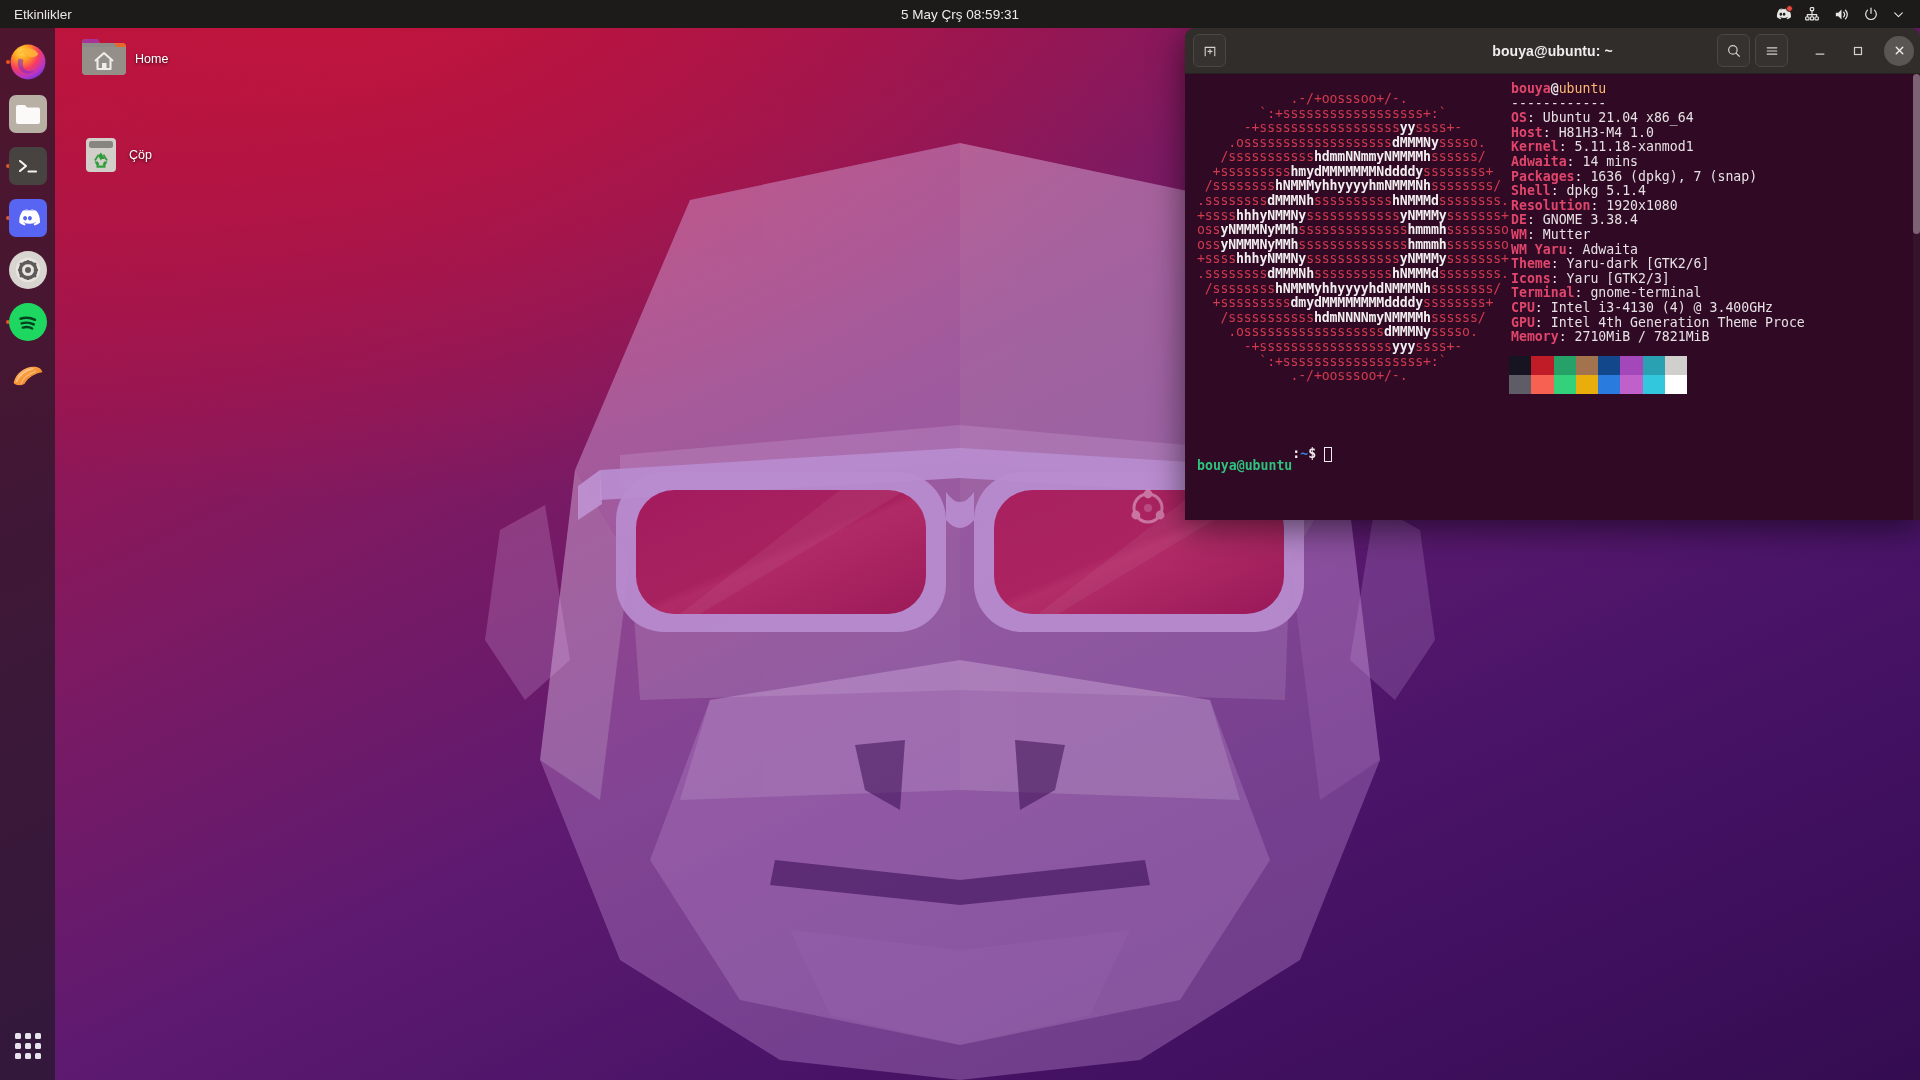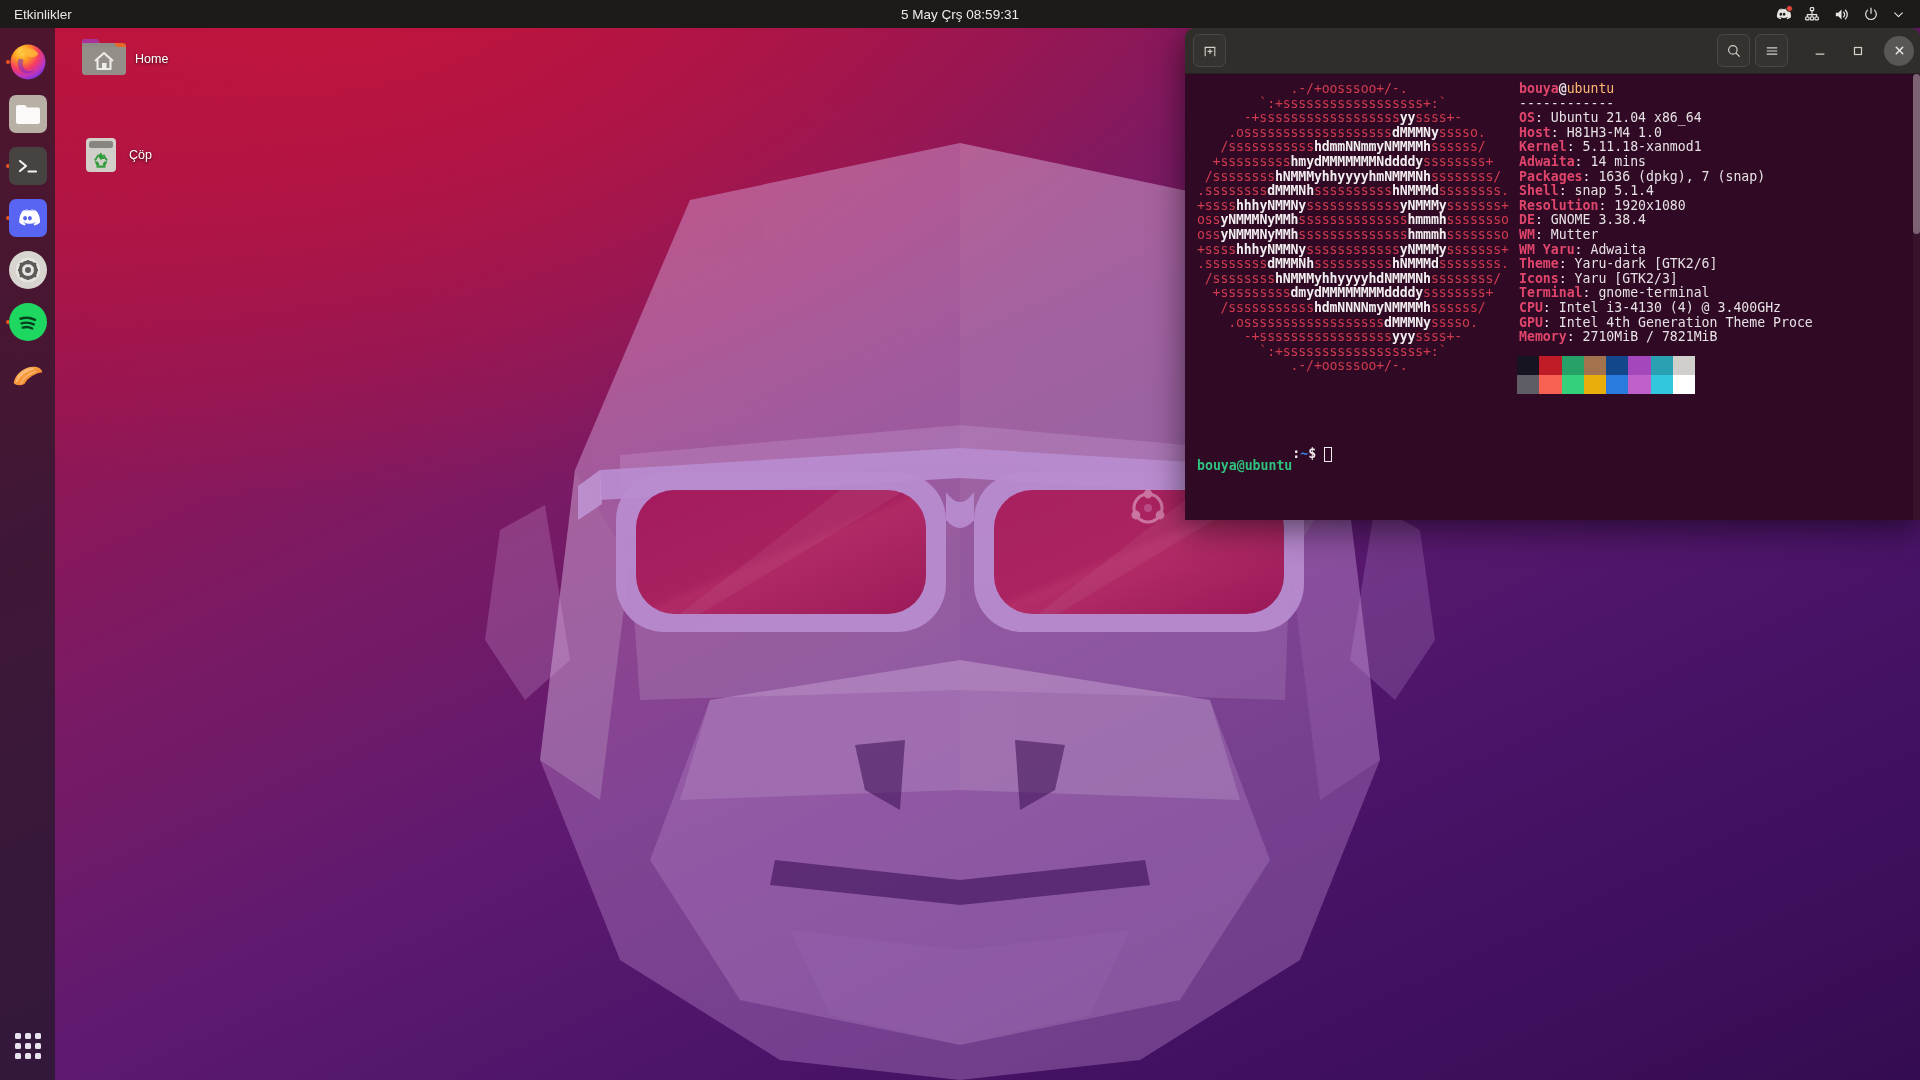--- a/index.html
+++ b/index.html
@@ -125,21 +125,21 @@
     padding:8px 0 0 12px; overflow:hidden;
   }
   #term-scroll {
     position:absolute; right:0; top:0; width:7px; height:100%;
     background:rgba(255,255,255,.035);
   }
   #term-scroll .thumb {
     position:absolute; left:0; top:0; width:7px; height:160px;
     background:rgba(220,210,215,.42); border-radius:4px;
   }
-  #neofetch { display:flex; gap:8px; }
+  #neofetch { display:flex; gap:0;align-items:center; }
   #ascii { white-space:pre; flex:0 0 312px; letter-spacing:-0.15px; }
   #info  { white-space:pre; padding-left:2px; }
   .k { color:#e0456c; font-weight:bold; }
   .v { color:#e6e1e4; }
   .dash { color:#e6e1e4; }
   .u-user { color:#e0456c; font-weight:bold; }
   .u-at   { color:#e6e1e4; font-weight:bold; }
   .u-host { color:#fdba74; font-weight:normal; }
   .ar { color:#cf3a4f; }
   .aw { color:#f2eef0; font-weight:bold; }
@@ -444,20 +444,21 @@
 <div id="terminal">
 
   <div id="term-titlebar">
     <div class="tb-btn framed">
       <svg width="16" height="16" viewBox="0 0 20 20" fill="none" stroke="#d3cfcb" stroke-width="1.4" stroke-linecap="round">
         <path d="M4 16V5.5h12V16"></path>
         <path d="M10 8v5M7.5 10.5h5"></path>
       </svg>
     </div>
 
+    <div id="term-title">bouya@ubuntu: ~</div>
 
     <div id="tb-right">
       <div class="tb-btn framed">
         <svg width="16" height="16" viewBox="0 0 20 20" fill="none" stroke="#d3cfcb" stroke-width="1.5" stroke-linecap="round">
           <circle cx="8.6" cy="8.6" r="5.3"></circle>
           <line x1="12.6" y1="12.6" x2="16.6" y2="16.6"></line>
         </svg>
       </div>
       <div class="tb-btn framed">
         <svg width="16" height="16" viewBox="0 0 20 20" fill="none" stroke="#d3cfcb" stroke-width="1.5" stroke-linecap="round">
@@ -512,21 +513,21 @@
         <span class="ar">`</span><span class="ar">:</span><span class="ar">+</span><span class="ar">s</span><span class="ar">s</span><span class="ar">s</span><span class="ar">s</span><span class="ar">s</span><span class="ar">s</span><span class="ar">s</span><span class="ar">s</span><span class="ar">s</span><span class="ar">s</span><span class="ar">s</span><span class="ar">s</span><span class="ar">s</span><span class="ar">s</span><span class="ar">s</span><span class="ar">s</span><span class="ar">s</span><span class="ar">s</span><span class="ar">+</span><span class="ar">:</span><span class="ar">`</span>
             <span class="ar">.</span><span class="ar">-</span><span class="ar">/</span><span class="ar">+</span><span class="ar">o</span><span class="ar">o</span><span class="ar">s</span><span class="ar">s</span><span class="ar">s</span><span class="ar">o</span><span class="ar">o</span><span class="ar">+</span><span class="ar">/</span><span class="ar">-</span><span class="ar">.</span></pre>
       <div>
         <pre id="info"><span class="u-user">bouya</span><span class="u-at">@</span><span class="u-host">ubuntu</span>
 <span class="dash">------------</span>
 <span class="k">OS</span><span class="v">: Ubuntu 21.04 x86_64</span>
 <span class="k">Host</span><span class="v">: H81H3-M4 1.0</span>
 <span class="k">Kernel</span><span class="v">: 5.11.18-xanmod1</span>
 <span class="k">Adwaita</span><span class="v">: 14 mins</span>
 <span class="k">Packages</span><span class="v">: 1636 (dpkg), 7 (snap)</span>
-<span class="k">Shell</span><span class="v">: snap 5.1.4</span>
+<span class="k">Shell</span><span class="v">: dpkg 5.1.4</span>
 <span class="k">Resolution</span><span class="v">: 1920x1080</span>
 <span class="k">DE</span><span class="v">: GNOME 3.38.4</span>
 <span class="k">WM</span><span class="v">: Mutter</span>
 <span class="k">WM Yaru</span><span class="v">: Adwaita</span>
 <span class="k">Theme</span><span class="v">: Yaru-dark [GTK2/6]</span>
 <span class="k">Icons</span><span class="v">: Yaru [GTK2/3]</span>
 <span class="k">Terminal</span><span class="v">: gnome-terminal</span>
 <span class="k">CPU</span><span class="v">: Intel i3-4130 (4) @ 3.400GHz</span>
 <span class="k">GPU</span><span class="v">: Intel 4th Generation Theme Proce</span>
 <span class="k">Memory</span><span class="v">: 2710MiB / 7821MiB</span></pre>

